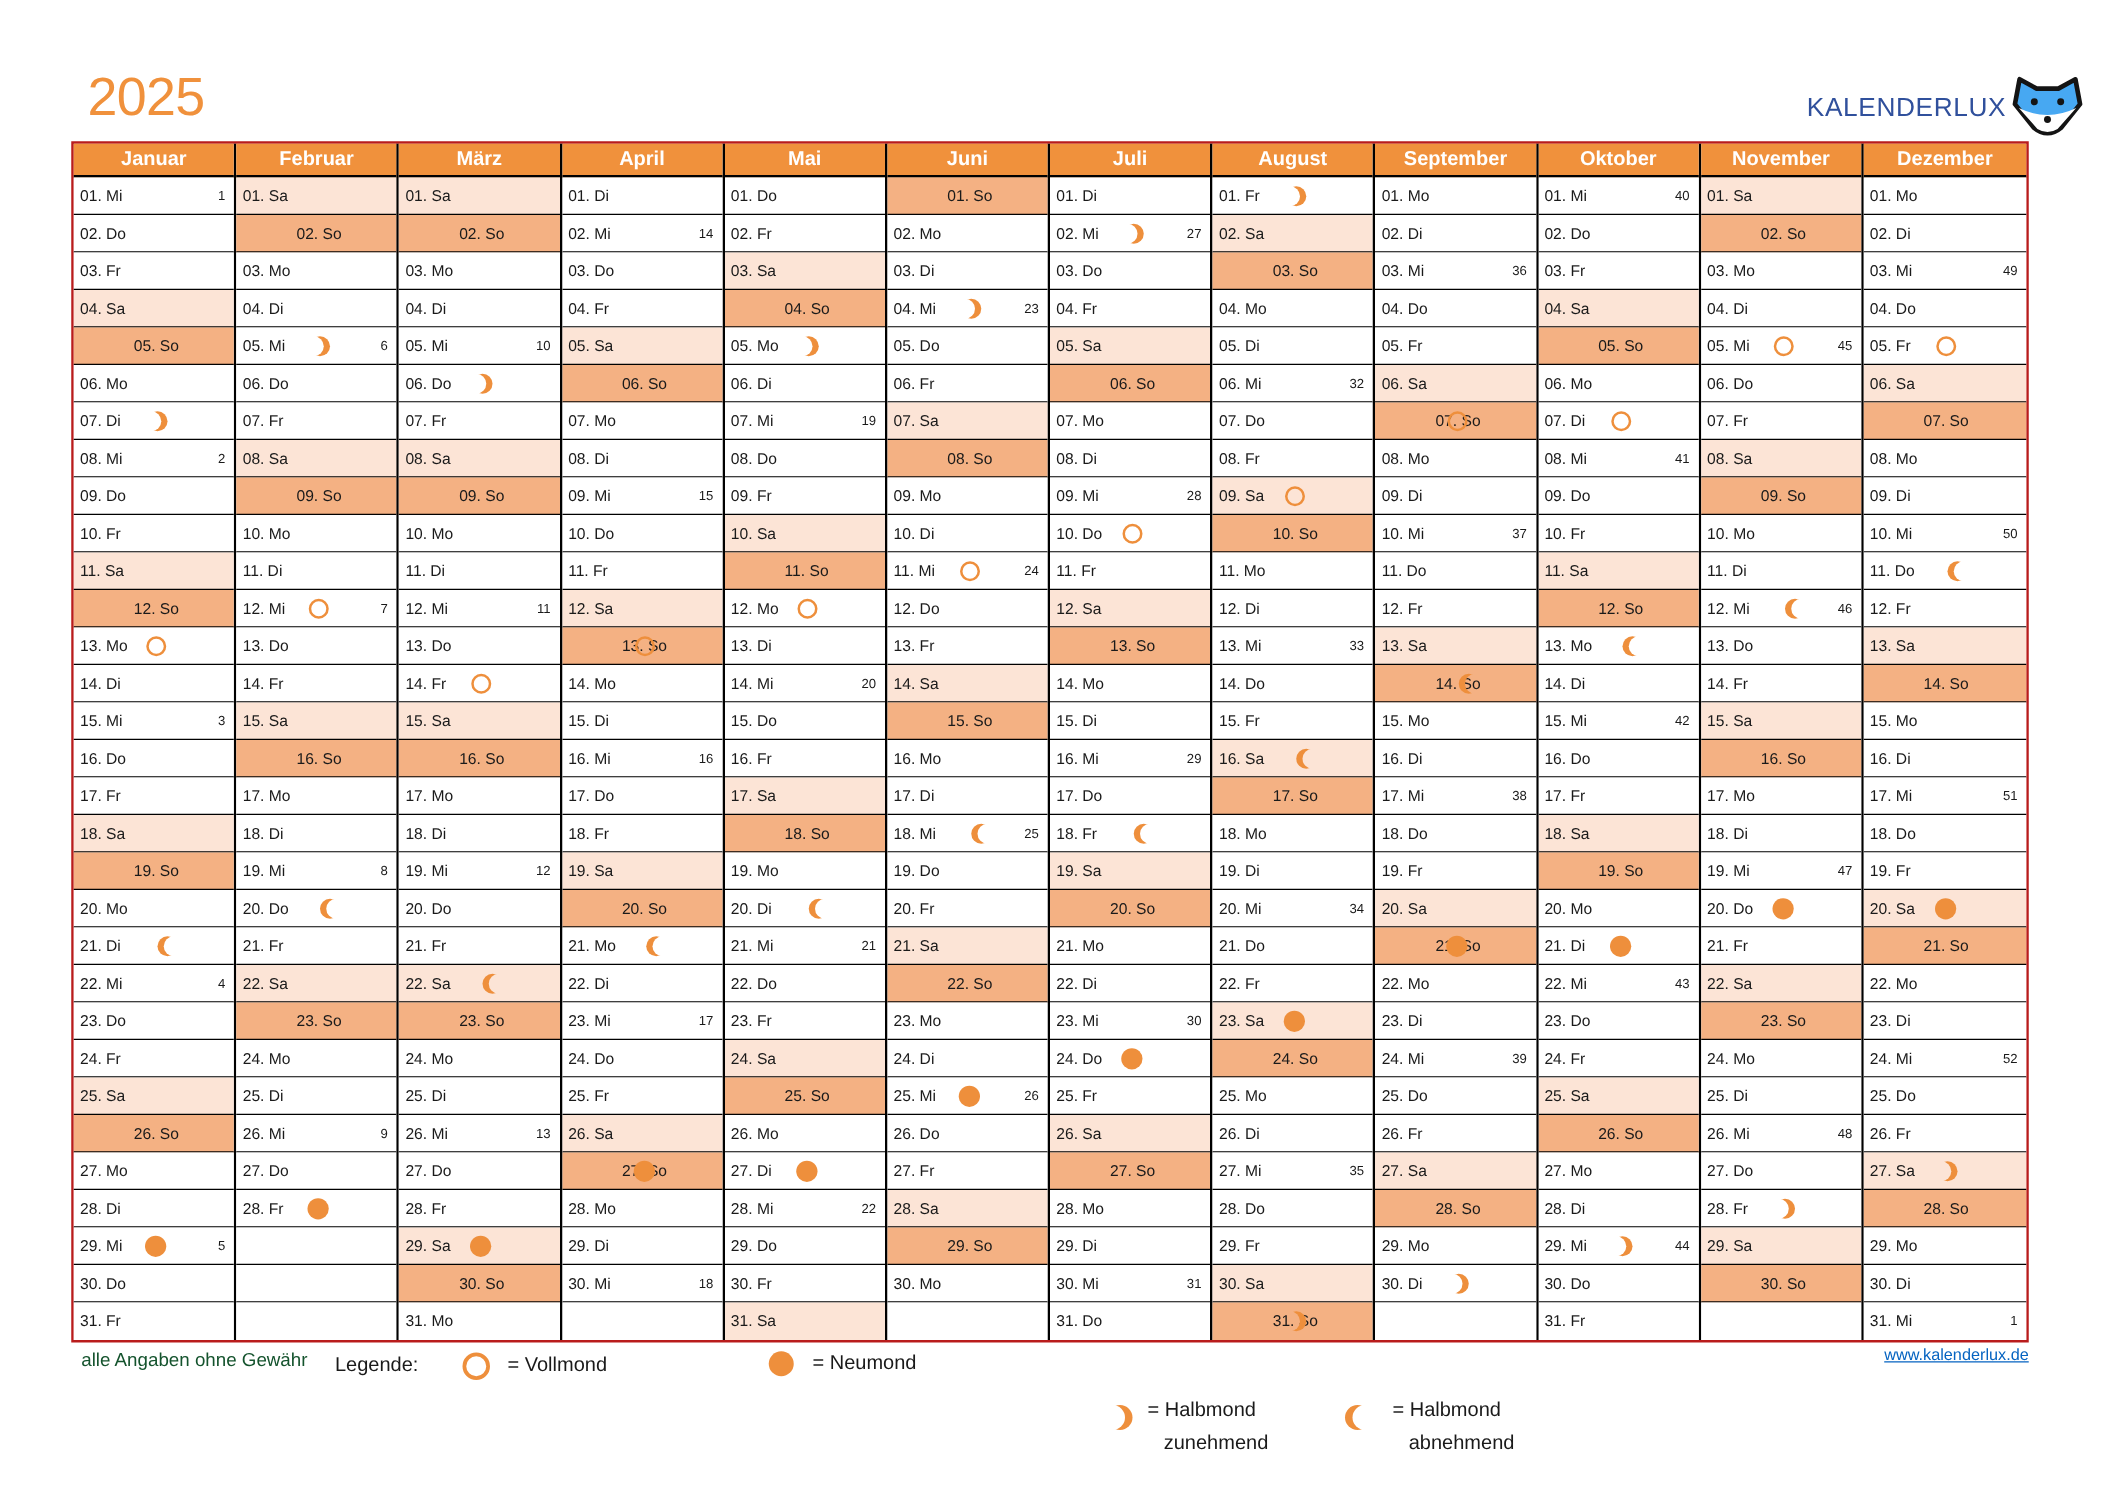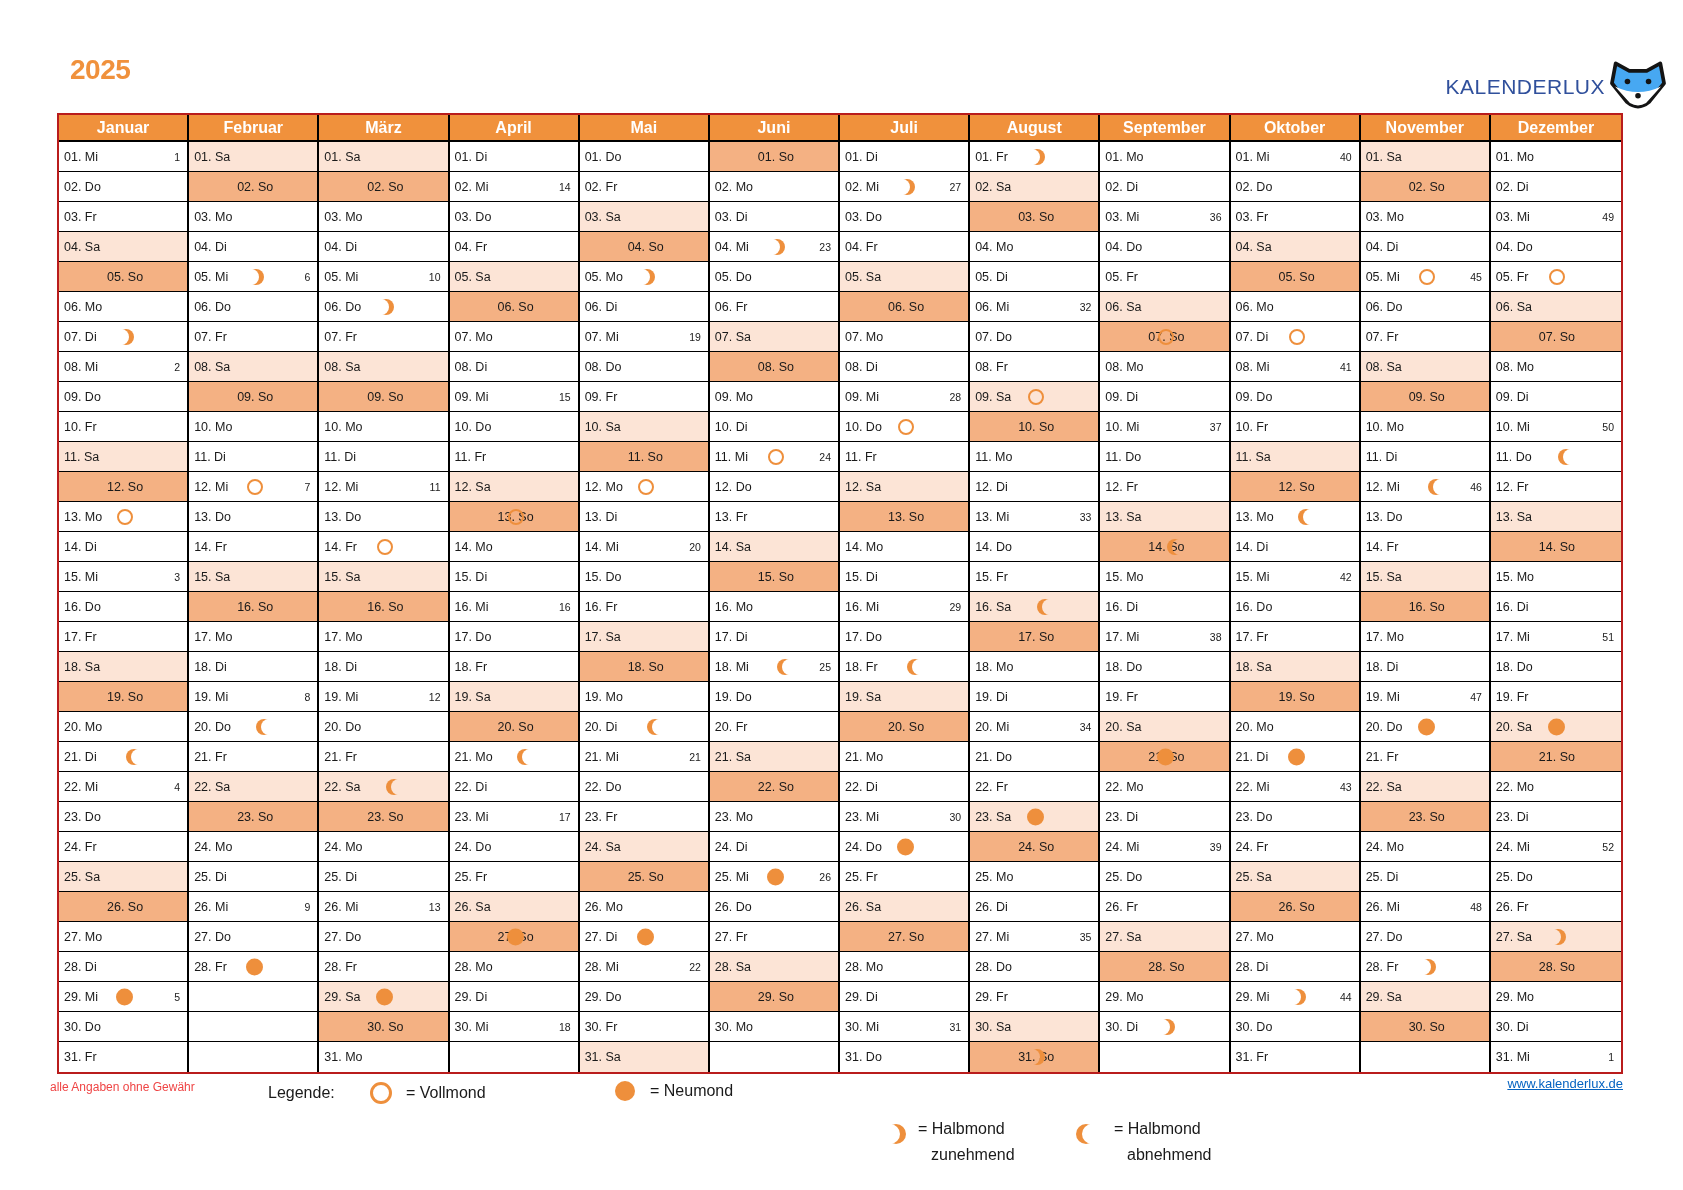--- a/index.html
+++ b/index.html
@@ -3,21 +3,21 @@
 <meta charset="utf-8">
 <style>
   html,body{margin:0;padding:0;}
   body{
     width:1683px;height:1190px;position:relative;background:#ffffff;
     font-family:"Liberation Sans", sans-serif;overflow:hidden;
   }
   
   .title{
     position:absolute;left:70px;top:54px;display:flex;gap:12px;
-    color:#F0913C;font-size:28px;font-weight:700;letter-spacing:-0.5px;
+    color:#F0913C;font-size:43px;font-weight:400;letter-spacing:-0.5px;
   }
   .logo{position:absolute;top:60px;right:14px;display:flex;align-items:center;gap:2px;}
   .logo-text{color:#30509C;font-size:21px;letter-spacing:0.5px;font-weight:500;}
   .logo svg{display:block;}
   
   .cal-wrap{
     position:absolute;left:57px;top:113px;width:1566px;
     border:2px solid #b91c1c;box-sizing:border-box;background:#fff;
   }
   .cal{display:grid;grid-template-columns:repeat(12,1fr);}
@@ -41,21 +41,21 @@
     font-size:10.5px;color:#1a1a1a;
   }
   
   .moon{position:absolute;top:50%;transform:translateY(-50%);}
   .moon-full{left:58px;width:12px;height:12px;border:2.5px solid #EE8F3C;border-radius:50%;}
   .moon-new{left:57px;width:17px;height:17px;background:#EE8F3C;border-radius:50%;}
   .moon-waxing{left:54px;width:16px;height:16px;border-radius:50%;box-shadow:5px 0 0 0 #EE8F3C;}
   .moon-waning{left:72px;width:16px;height:16px;border-radius:50%;box-shadow:-5px 0 0 0 #EE8F3C;}
   
   .footer{position:absolute;left:0;top:1068px;width:1683px;height:80px;}
-  .disclaimer{position:absolute;left:50px;top:12px;font-size:12px;color:#ef4444;}
+  .disclaimer{position:absolute;left:65px;top:12px;font-size:15px;color:#14532d;}
   .legend-label{position:absolute;left:268px;top:16px;font-size:16px;color:#1a1a1a;}
   .leg-item{position:absolute;display:flex;align-items:center;gap:12px;font-size:16px;color:#1a1a1a;}
   .leg-item .ic{display:inline-flex;width:26px;justify-content:center;}
   .leg-full{width:16px;height:16px;border:3px solid #EE8F3C;border-radius:50%;}
   .leg-new{width:20px;height:20px;background:#EE8F3C;border-radius:50%;}
   .leg-wax{width:20px;height:20px;border-radius:50%;box-shadow:6px 0 0 0 #EE8F3C;margin-right:6px;}
   .leg-wan{width:20px;height:20px;border-radius:50%;box-shadow:-6px 0 0 0 #EE8F3C;margin-left:6px;}
   .leg-two{align-items:flex-start;margin-top:42px;}
   .leg-two .txt{display:flex;flex-direction:column;line-height:26px;}
   .leg-two .txt .l2{padding-left:13px;}

